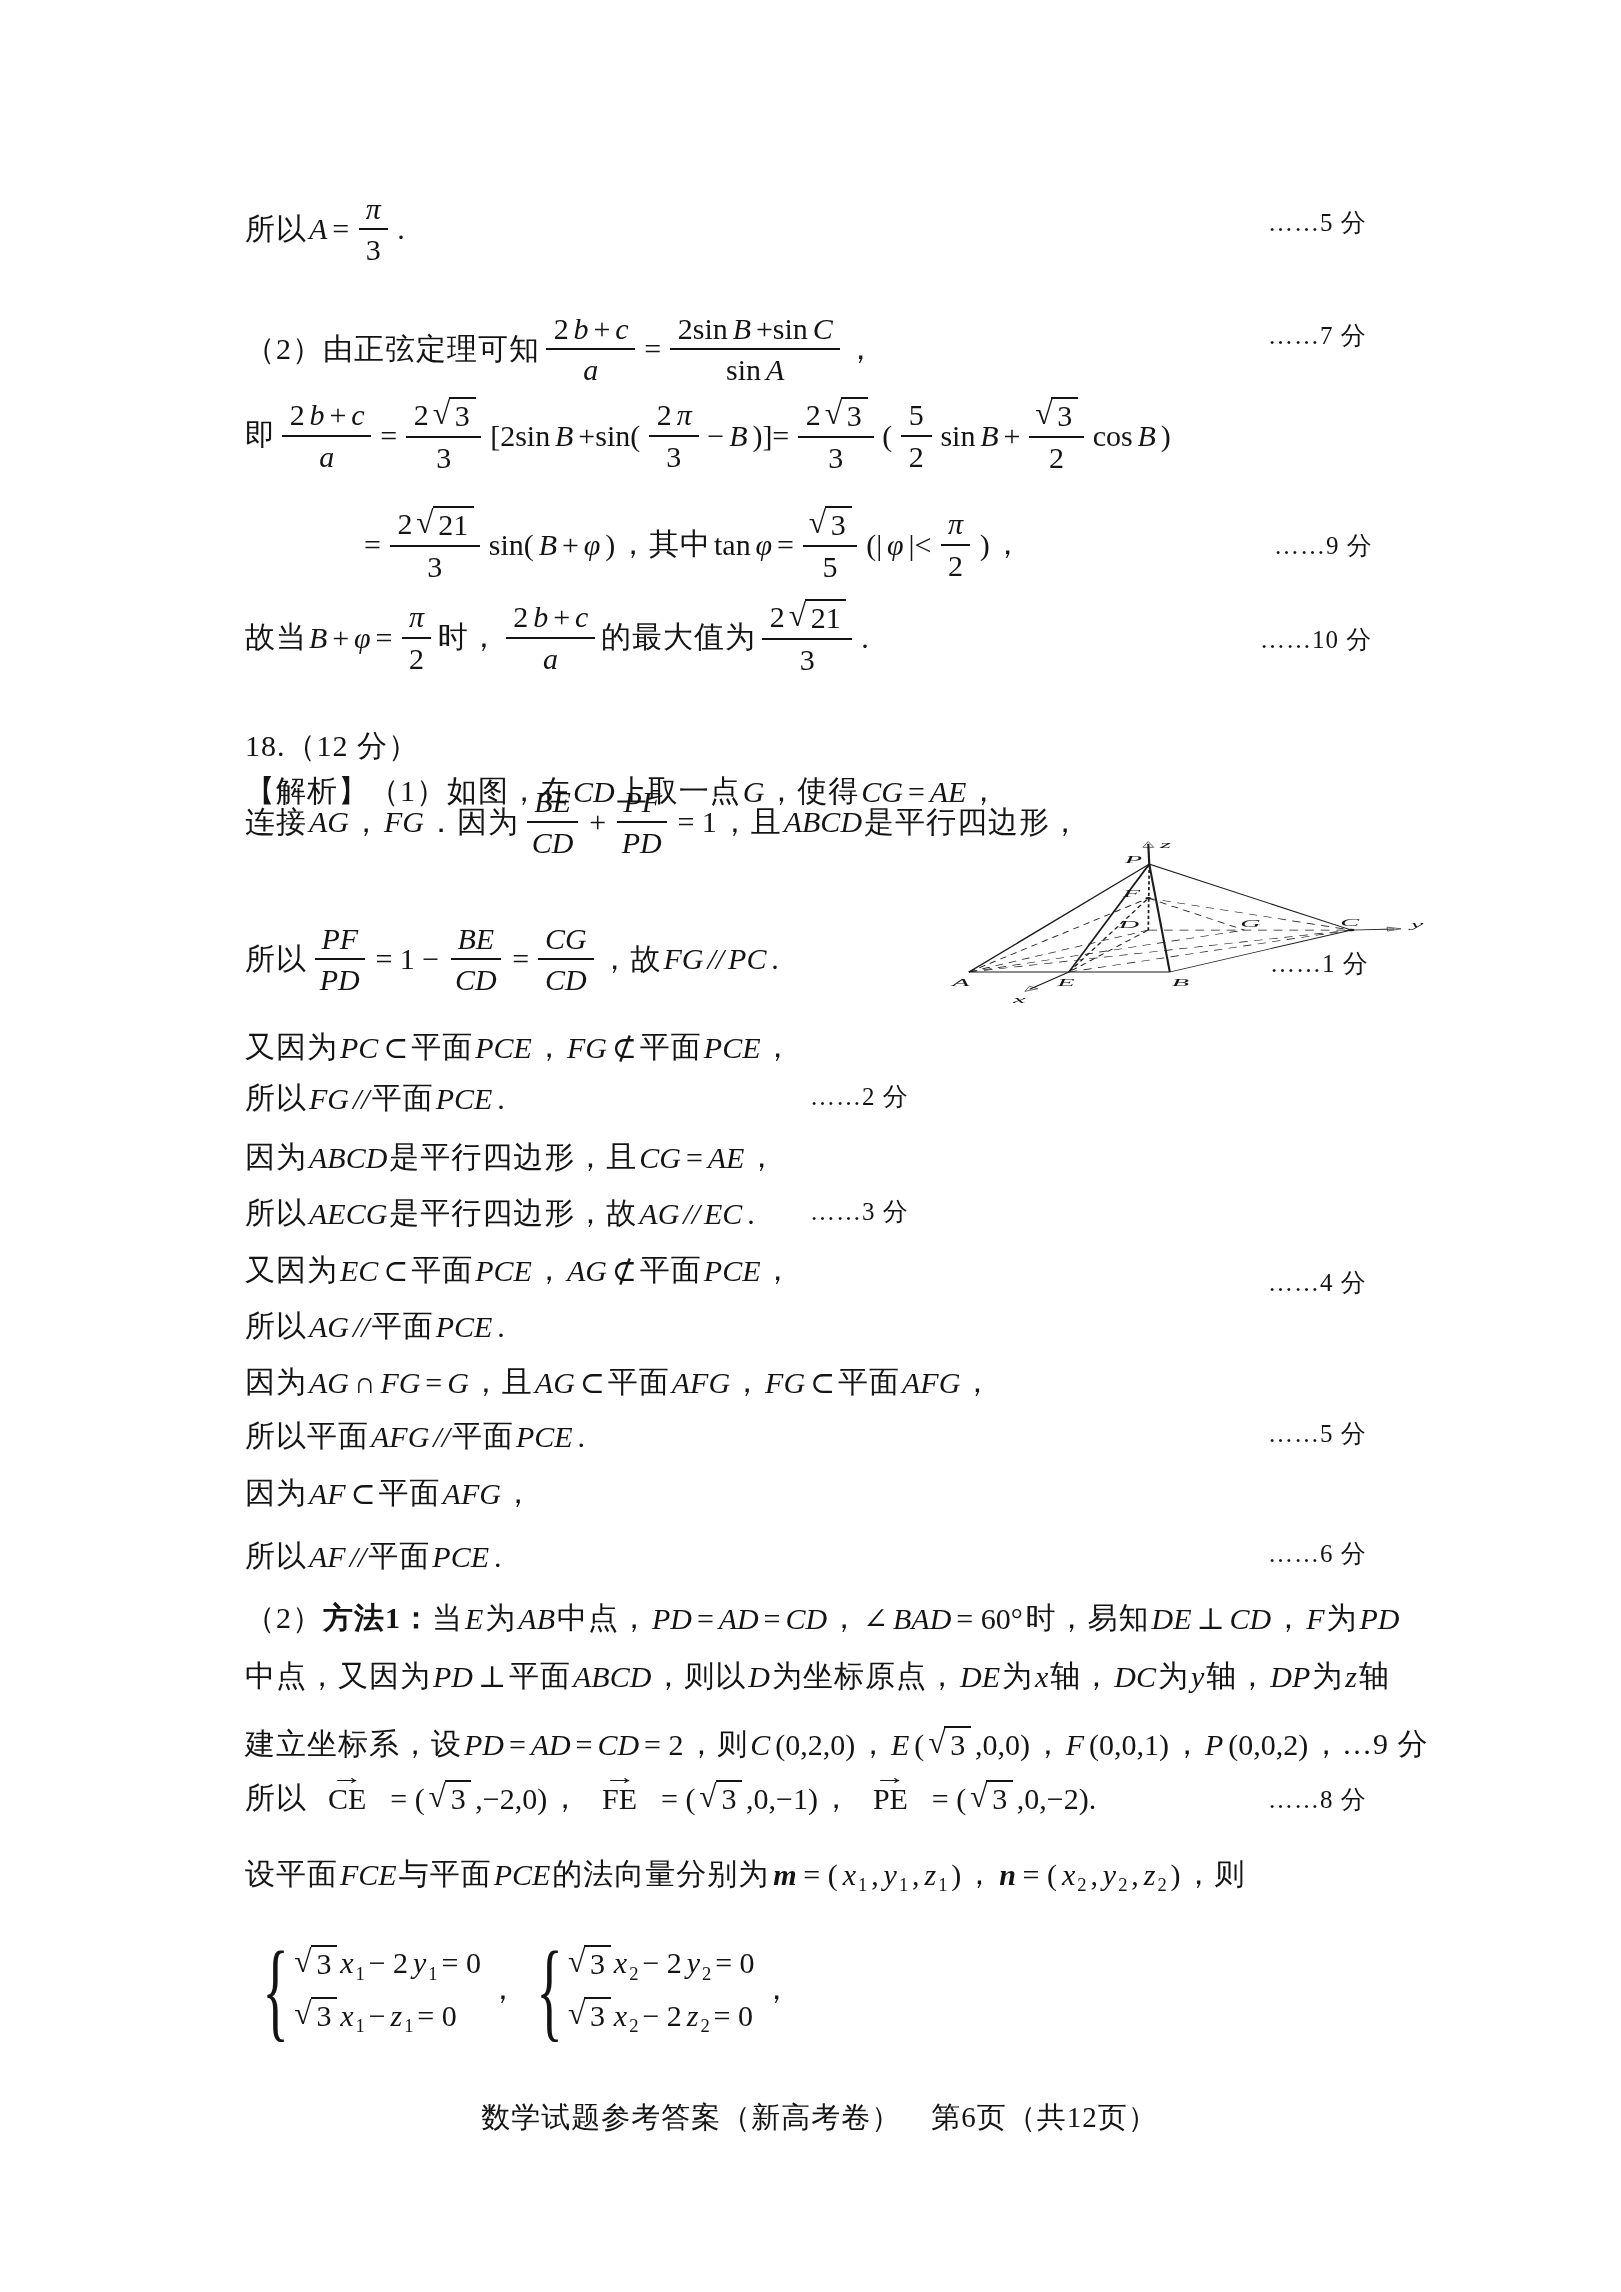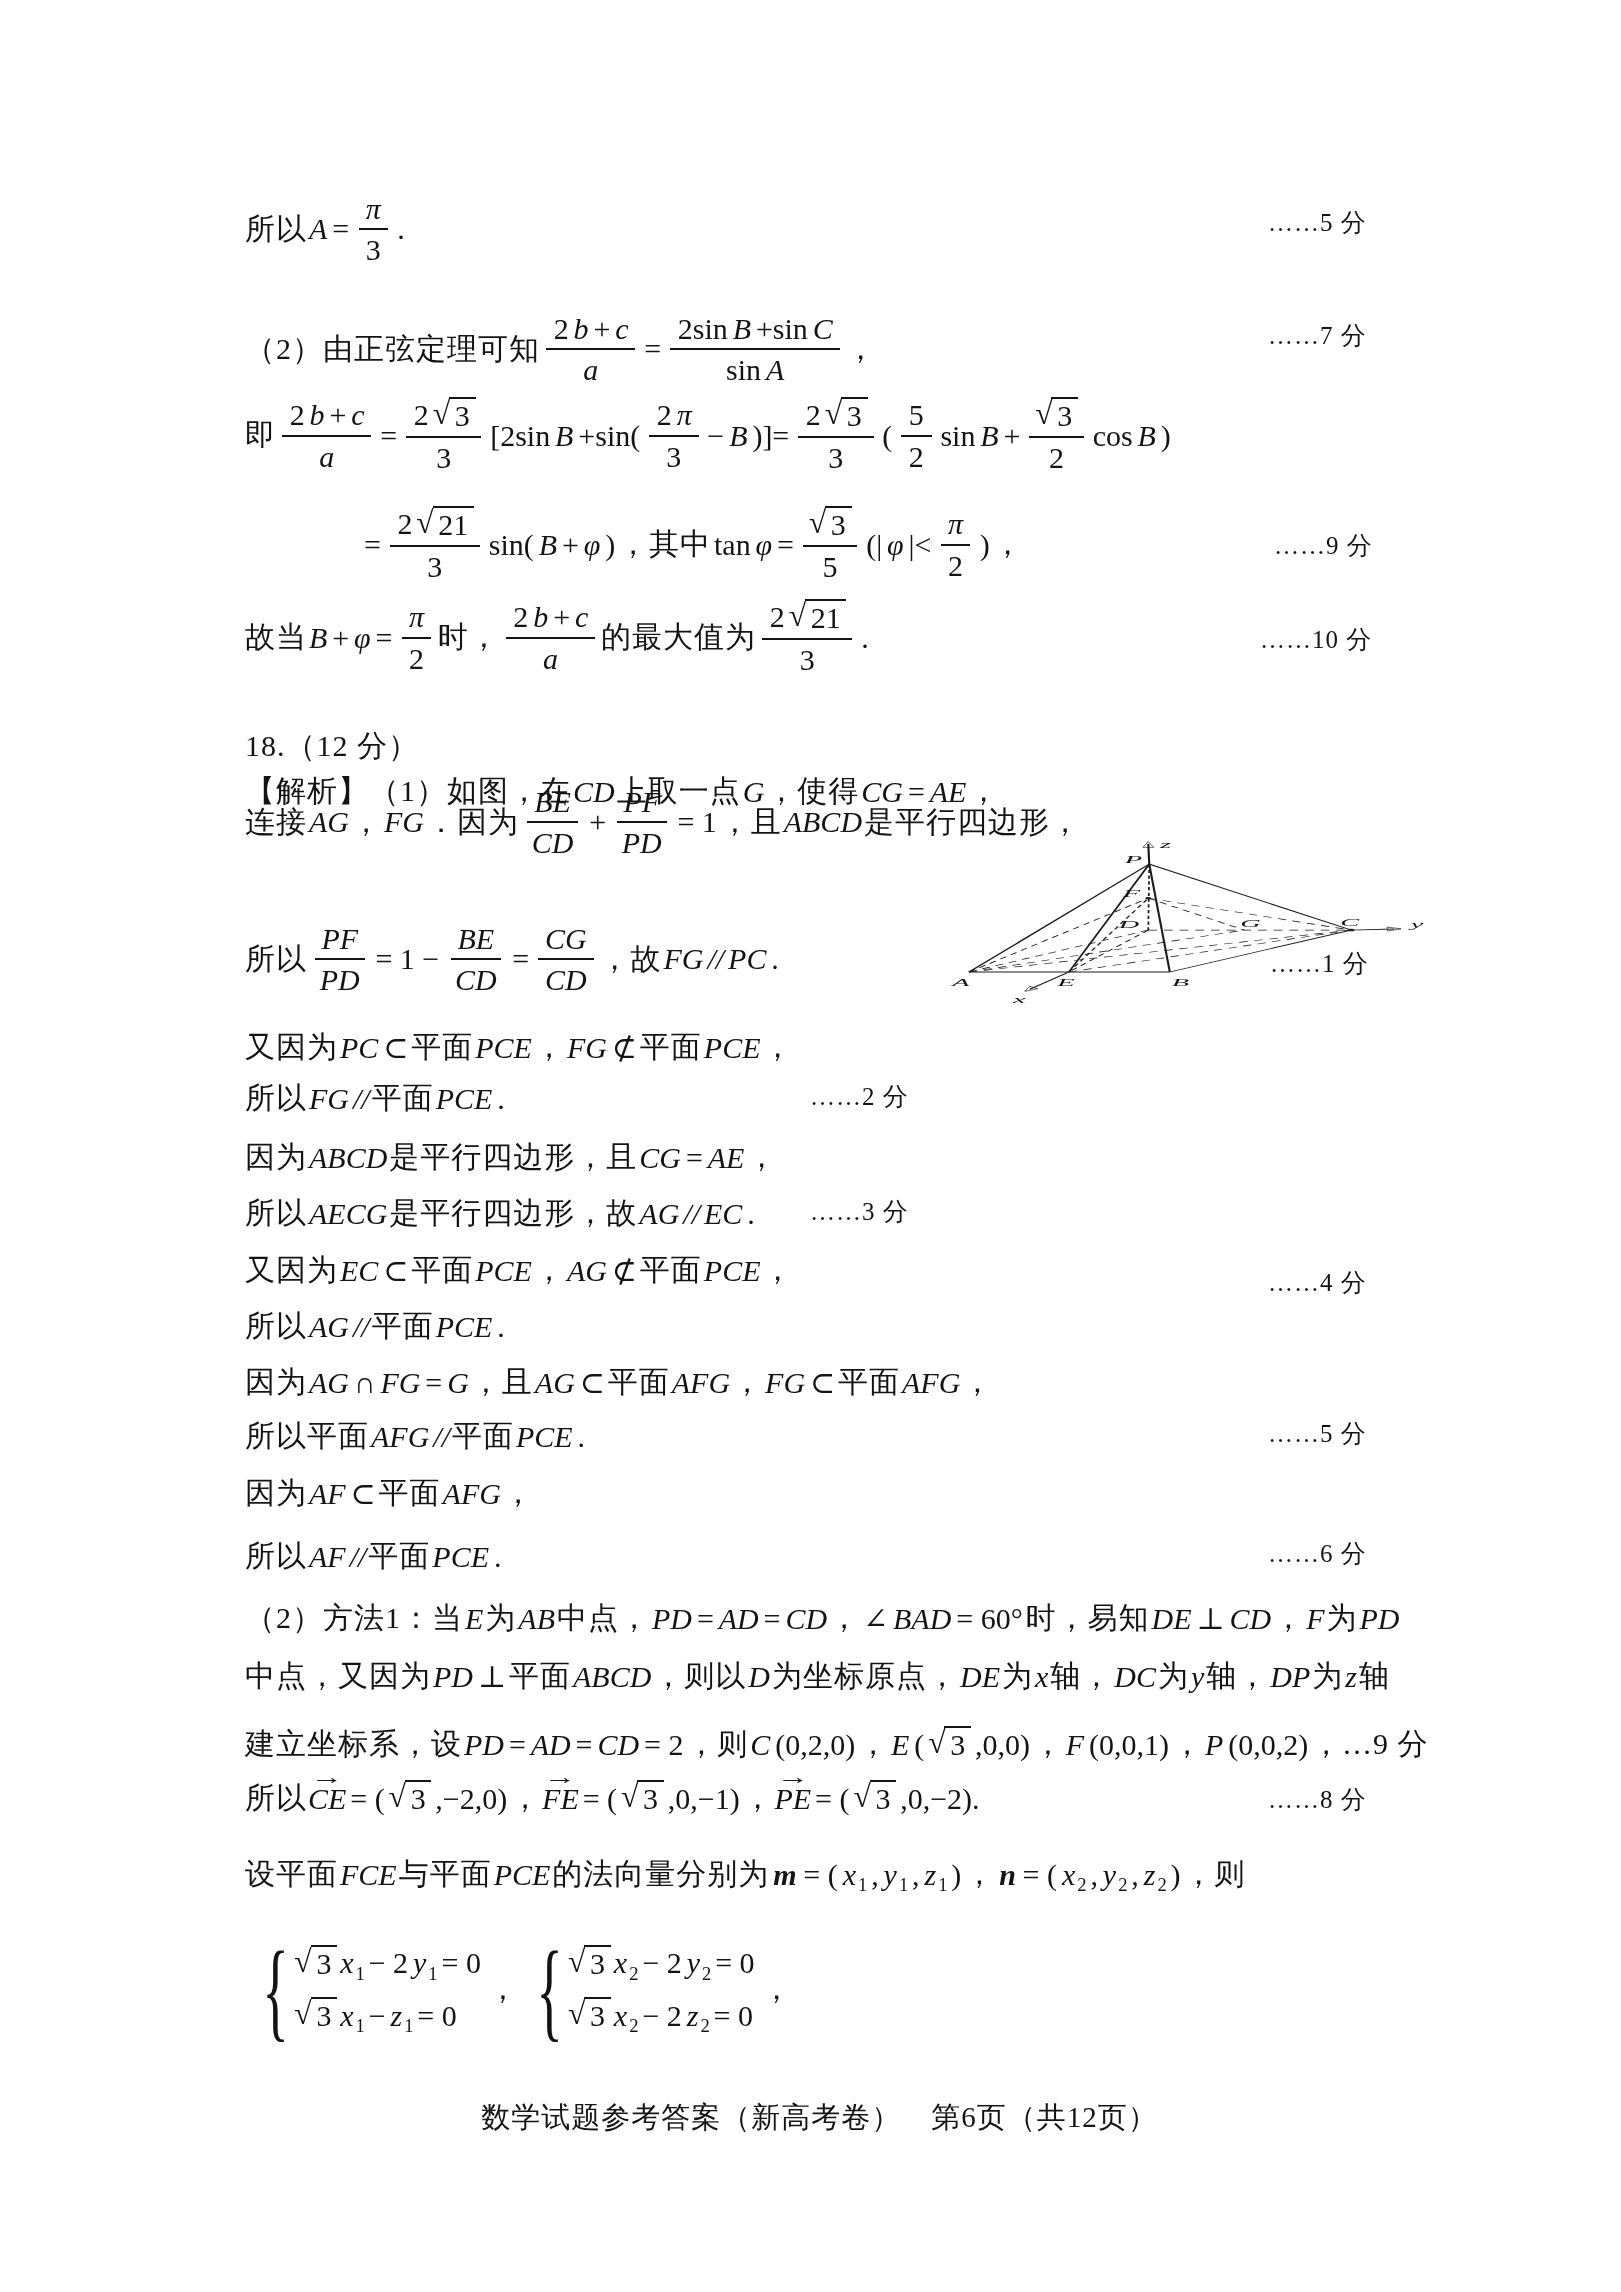--- a/index.html
+++ b/index.html
@@ -1,31 +1,31 @@
 <!DOCTYPE html>
 <html><head>
 <meta charset="utf-8">
 <style>
   html,body{margin:0;padding:0;}
   body{position:relative;width:1621px;height:2293px;background:#ffffff;color:#141414;
        font-family:"Liberation Serif","DejaVu Serif",serif;overflow:hidden;}
   .row{position:absolute;left:245px;display:flex;align-items:center;font-size:30px;white-space:nowrap;}
   .ct{letter-spacing:1px;}
-  .cb{font-weight:normal;letter-spacing:1px;}
+  .cb{font-weight:bold;letter-spacing:1px;}
   .mi{font-style:italic;margin:0 2px;}
   .mr{margin:0 2.9px;}
   .mb{font-weight:bold;font-style:italic;margin:0 3.9px;}
   .su{font-size:0.62em;position:relative;top:0.55em;margin-right:1px;}
   .fr{display:inline-flex;flex-direction:column;align-items:center;margin:0 5.9px;line-height:1.12;}
   .fr>.nu{display:flex;align-items:center;justify-content:center;border-bottom:2px solid #141414;padding:0 4.9px 2.9px 4.9px;}
   .fr>.de{display:flex;align-items:center;justify-content:center;padding:2.9px 4.9px 0 4.9px;}
   .sq{display:inline-flex;align-items:flex-start;margin:0 1px;}
   .sq::before{content:"√";font-size:1.05em;line-height:1.05;}
   .rd{border-top:2px solid #141414;padding:0 2.9px;margin-left:-1px;display:inline-flex;align-items:center;line-height:1.15;}
-  .vec{position:relative;font-style:italic;margin:0 1px;}
+  .vec{position:relative;margin:0 21px;}
   .vec::after{content:"→";position:absolute;left:50%;top:-0.78em;transform:translateX(-50%) scaleX(1.5);
               font-size:0.72em;font-style:normal;}
   .sys{display:inline-flex;align-items:center;margin:0 3.9px;}
   .sys::before{content:"{";font-size:3.7em;font-weight:400;line-height:1;transform:scaleX(0.5);margin-right:-0.08em;}
   .syscol{display:inline-flex;flex-direction:column;row-gap:15.7px;}
   .sysrow{display:flex;align-items:center;}
   .score{position:absolute;font-size:25px;letter-spacing:1px;white-space:nowrap;}
   .footer{position:absolute;left:0;top:2098px;width:100%;text-align:center;font-size:29px;letter-spacing:1px;margin-left:9px;}
   .fig{position:absolute;left:921px;top:833px;}
   .fig .lbl{font-family:"Liberation Serif","DejaVu Serif",serif;font-style:italic;font-size:29px;fill:#141414;}

